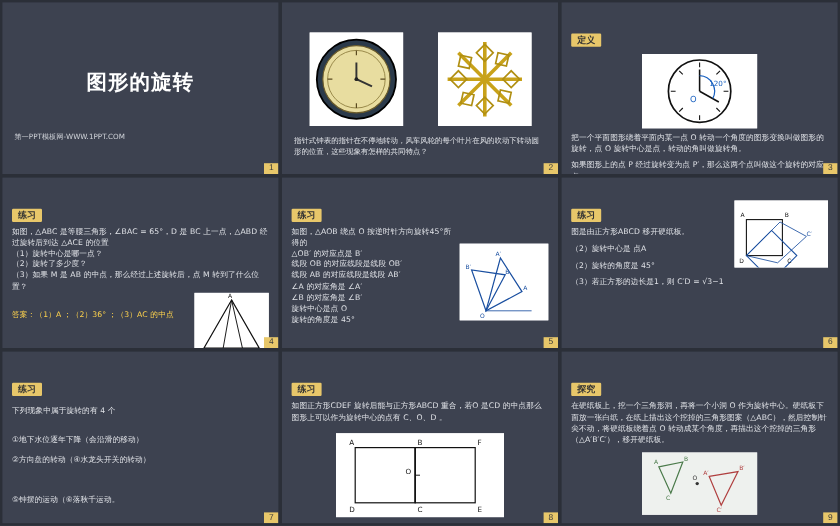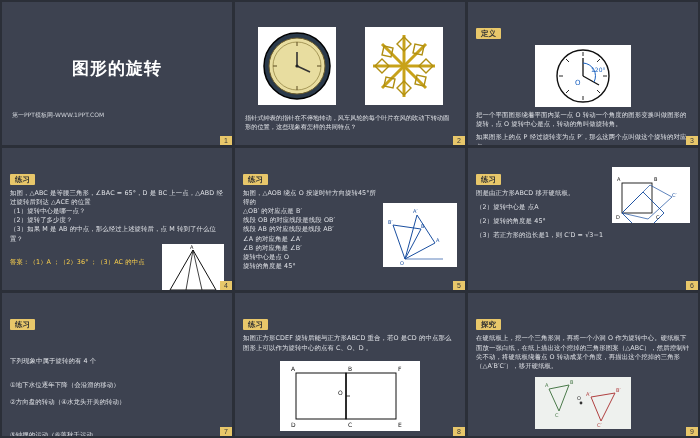--- a/index.html
+++ b/index.html
@@ -233,21 +233,21 @@
     <div class="bodytext">图是由正方形ABCD 移开硬纸板。</div>
     <div class="bodytext" style="margin-top:5px">（2）旋转中心是 点A</div>
     <div class="bodytext" style="margin-top:5px">（2）旋转的角度是 45°</div>
     <div class="bodytext" style="margin-top:5px">（3）若正方形的边长是1，则 C′D = √3−1</div>
     <div class="clear"></div>
     <div class="pagenum">6</div>
   </div>
 
   <div class="slide">
     <div class="badge">练习</div>
-    <div class="bodytext" style="margin-top:23px">下列现象中属于旋转的有 4 个</div>
+    <div class="bodytext" style="margin-top:4px">下列现象中属于旋转的有 4 个</div>
     <div class="bodytext" style="margin-top:14px">①地下水位逐年下降（会沿滑的移动）</div>
     <div class="bodytext" style="margin-top:8px">②方向盘的转动（④水龙头开关的转动）</div>
     <div class="bodytext" style="margin-top:24px">⑤钟摆的运动（⑥落秋千运动。</div>
     <div class="pagenum">7</div>
   </div>
 
   <div class="slide">
     <div class="badge">练习</div>
     <div class="bodytext">如图正方形CDEF 旋转后能与正方形ABCD 重合，若O 是CD 的中点那么图形上可以作为旋转中心的点有 C、O、D 。</div>
     <div style="display:flex;justify-content:center;margin-top:8px">

